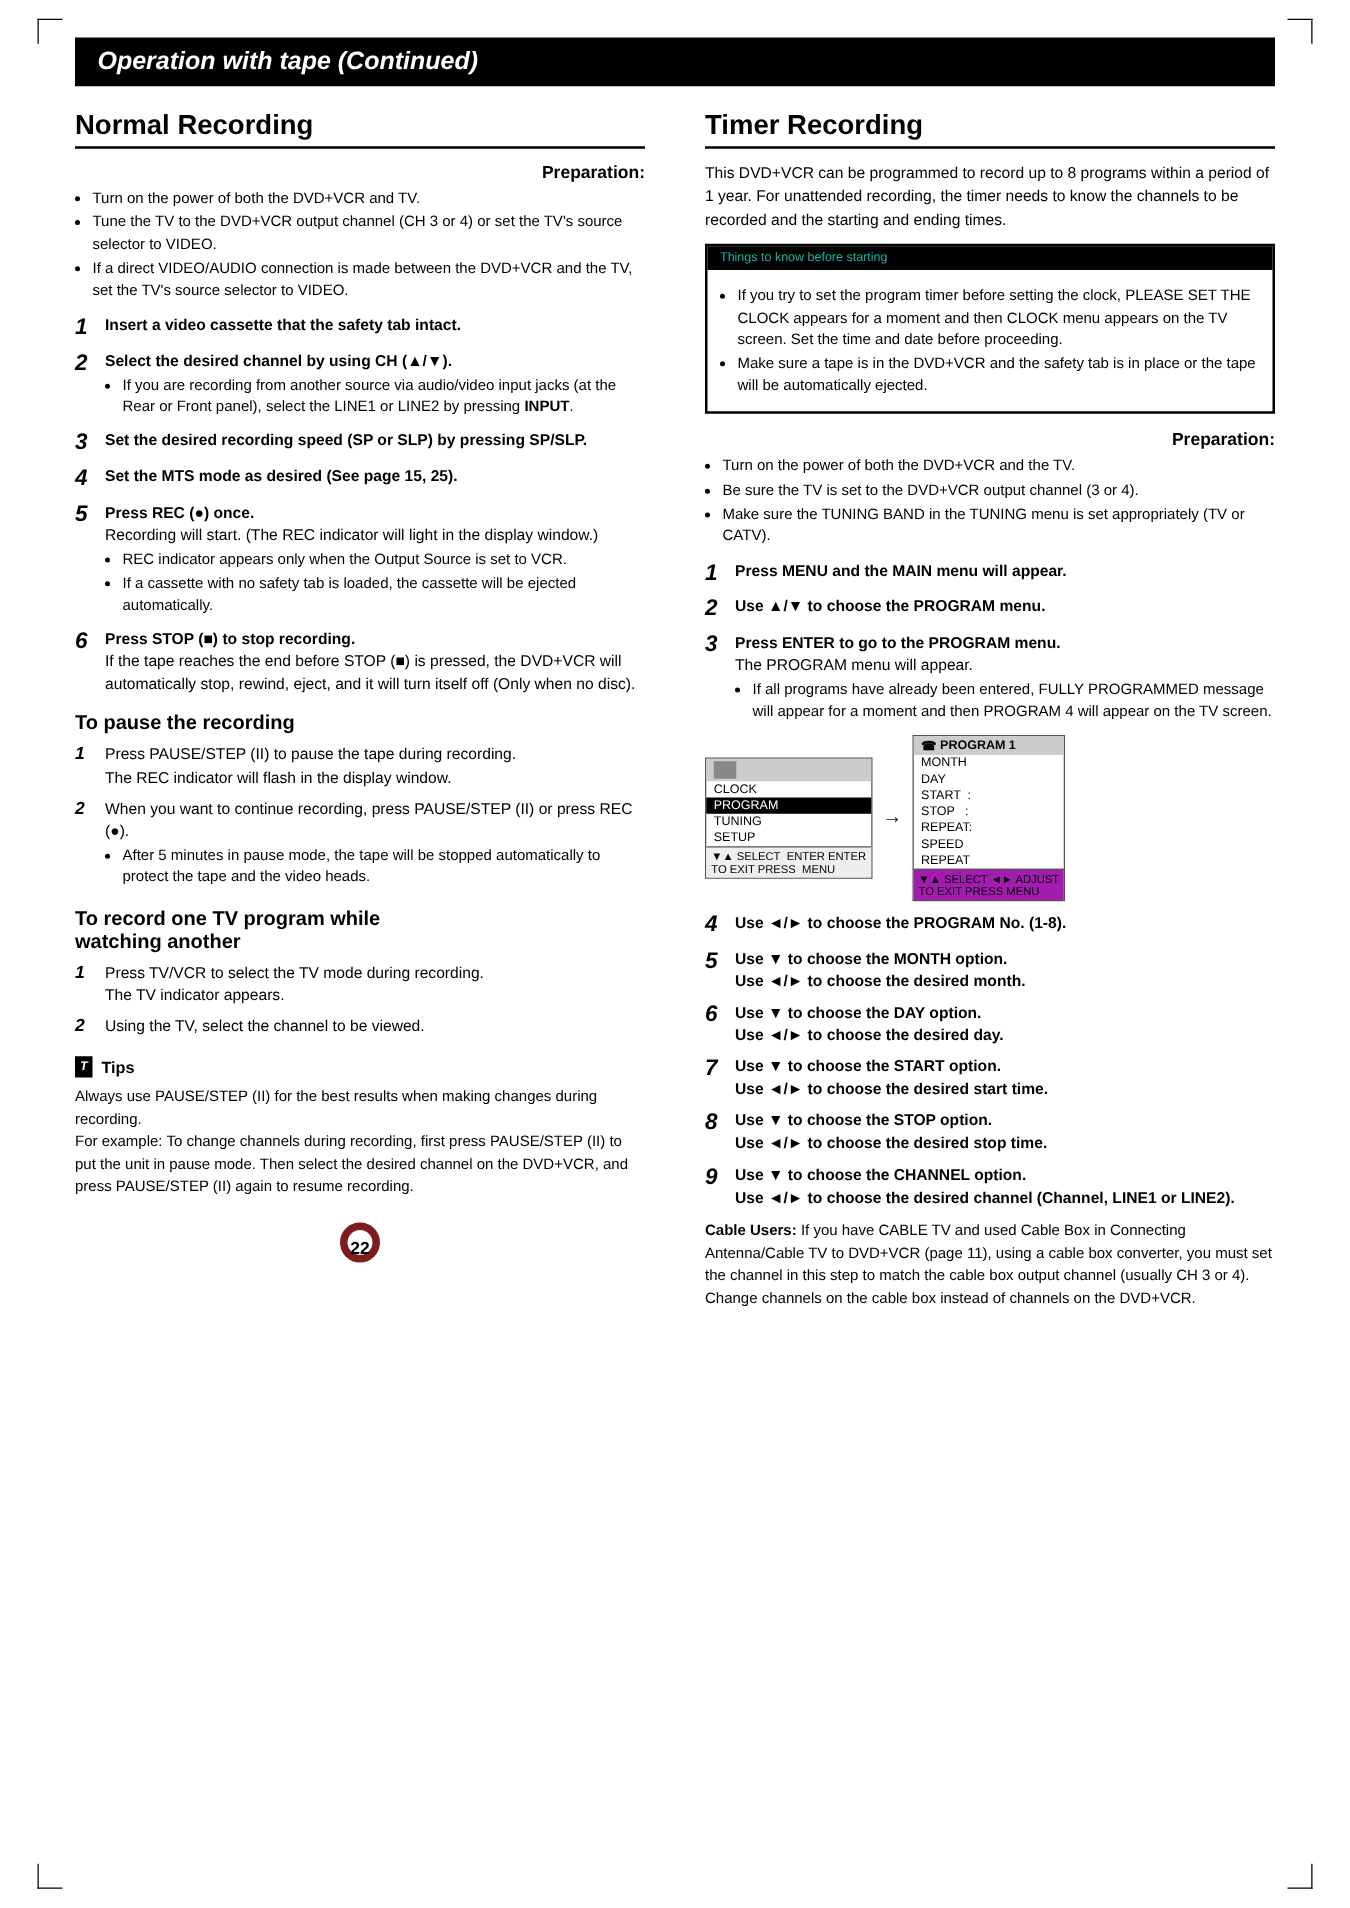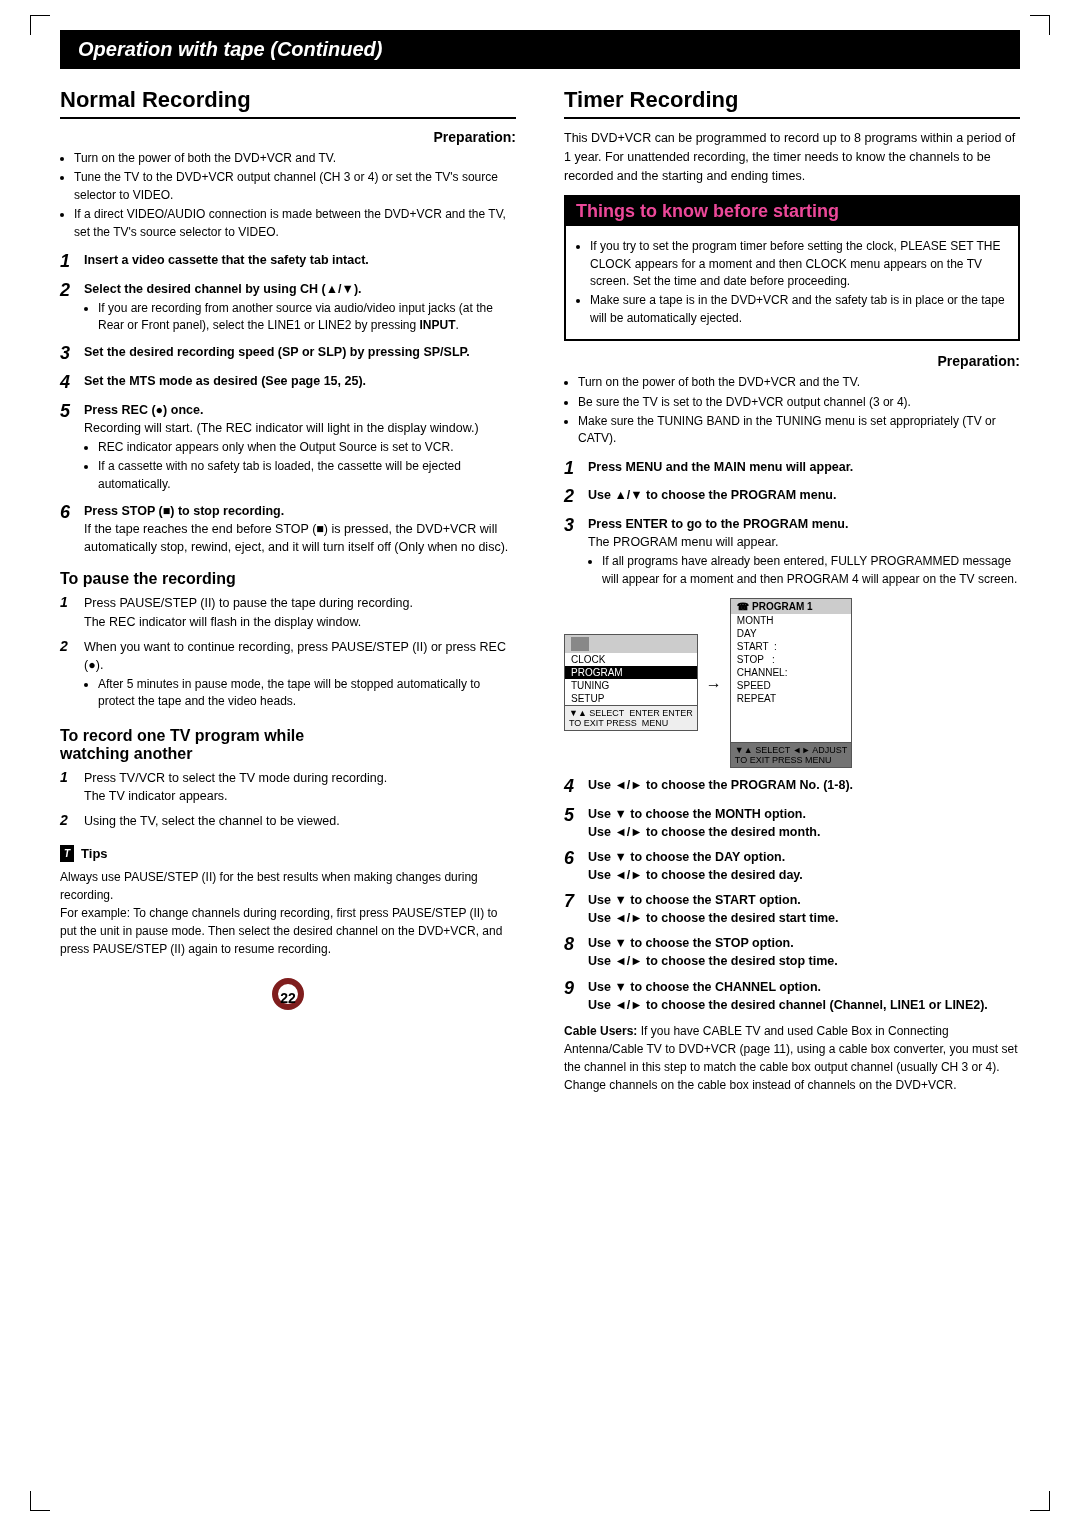--- a/index.html
+++ b/index.html
@@ -131,23 +131,23 @@
       margin-bottom: 2px;
     }
 
     
     .things-box {
       border: 2px solid #000;
       margin-bottom: 12px;
     }
     .things-box-title {
       background: #000;
-      color: #ec4899;
-      font-weight: bold;
-      font-size: 18px;
+      color: #14b8a6;
+      font-weight: normal;
+      font-size: 10px;
       padding: 4px 10px;
     }
     .things-box-content {
       padding: 8px 10px;
       font-size: 12px;
       line-height: 1.45;
     }
 
     
     .prep-block {
@@ -284,22 +284,21 @@
 
     .program-box-item {
       padding: 1px 6px;
       font-size: 10px;
     }
 
     .program-box-footer {
       border-top: 1px solid #555;
       padding: 2px 4px;
       font-size: 9px;
-      background: #737373;
-      margin-top: 37px;
+      background: #a21caf;
     }
 
     .normal-para {
       font-size: 12.5px;
       line-height: 1.45;
       margin-bottom: 6px;
     }
   </style>
 </head>
 <body>
@@ -501,21 +500,21 @@
         </div>
         <div class="arrow-right">→</div>
         <div class="program-box">
           <div class="program-box-header">
             <span style="float:left">☎</span>&nbsp;PROGRAM 1
           </div>
           <div class="program-box-item">MONTH</div>
           <div class="program-box-item">DAY</div>
           <div class="program-box-item">START &nbsp;:</div>
           <div class="program-box-item">STOP &nbsp; :</div>
-          <div class="program-box-item">CHANNEL:</div>
+          <div class="program-box-item">REPEAT:</div>
           <div class="program-box-item">SPEED</div>
           <div class="program-box-item">REPEAT</div>
           <div class="program-box-footer">▼▲ SELECT ◄► ADJUST<br>TO EXIT PRESS MENU</div>
         </div>
       </div>
 
       <div class="step">
         <span class="step-number">4</span>
         <div class="step-content">
           <b>Use ◄/► to choose the PROGRAM No. (1-8).</b>

